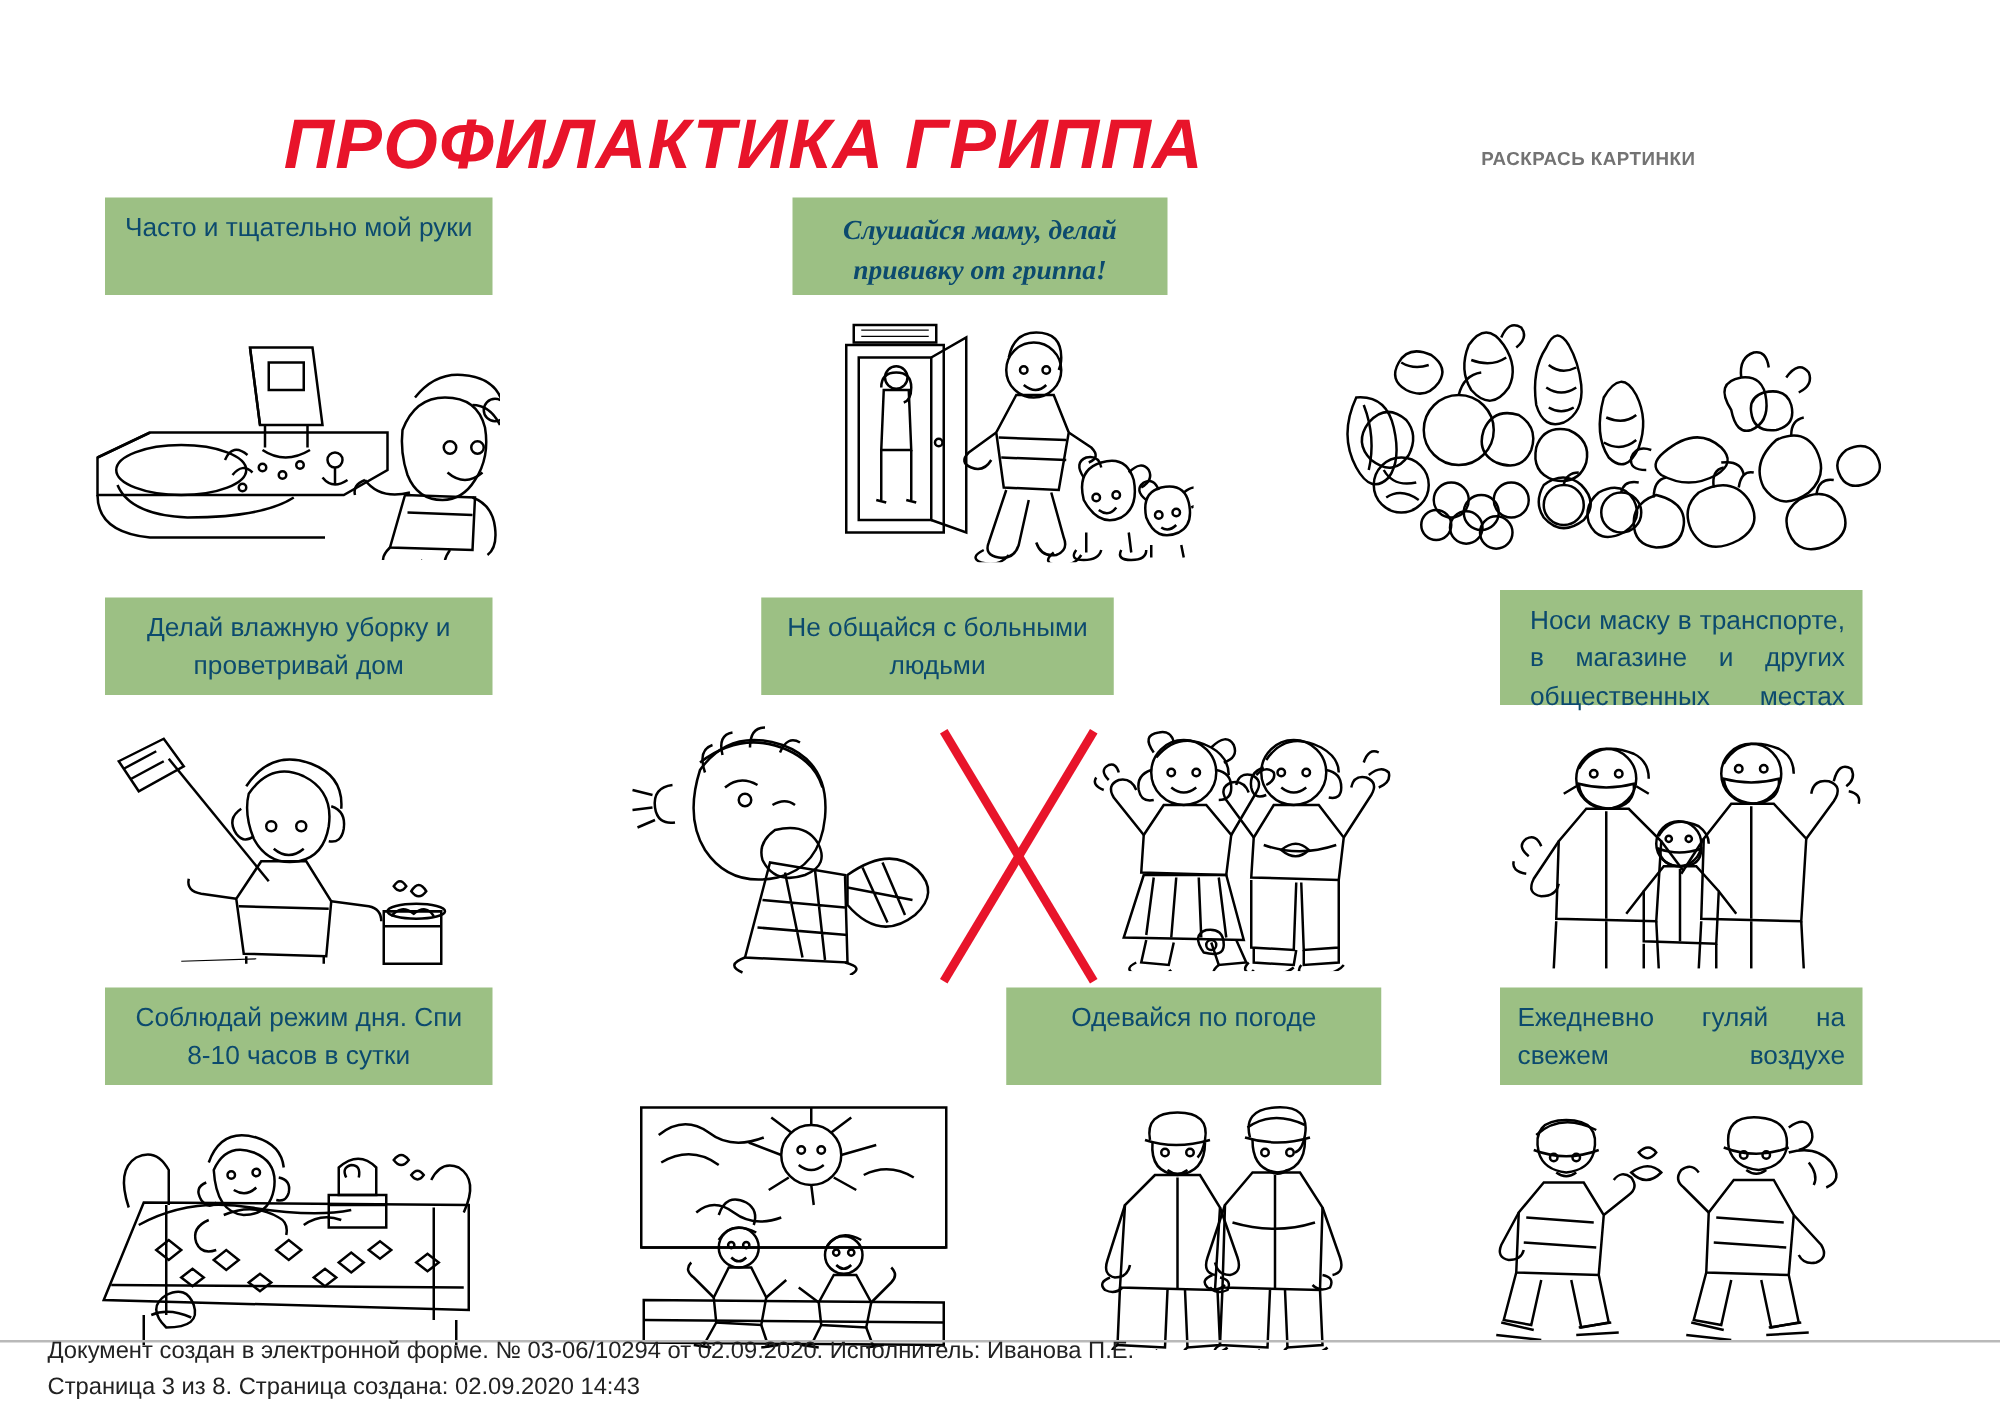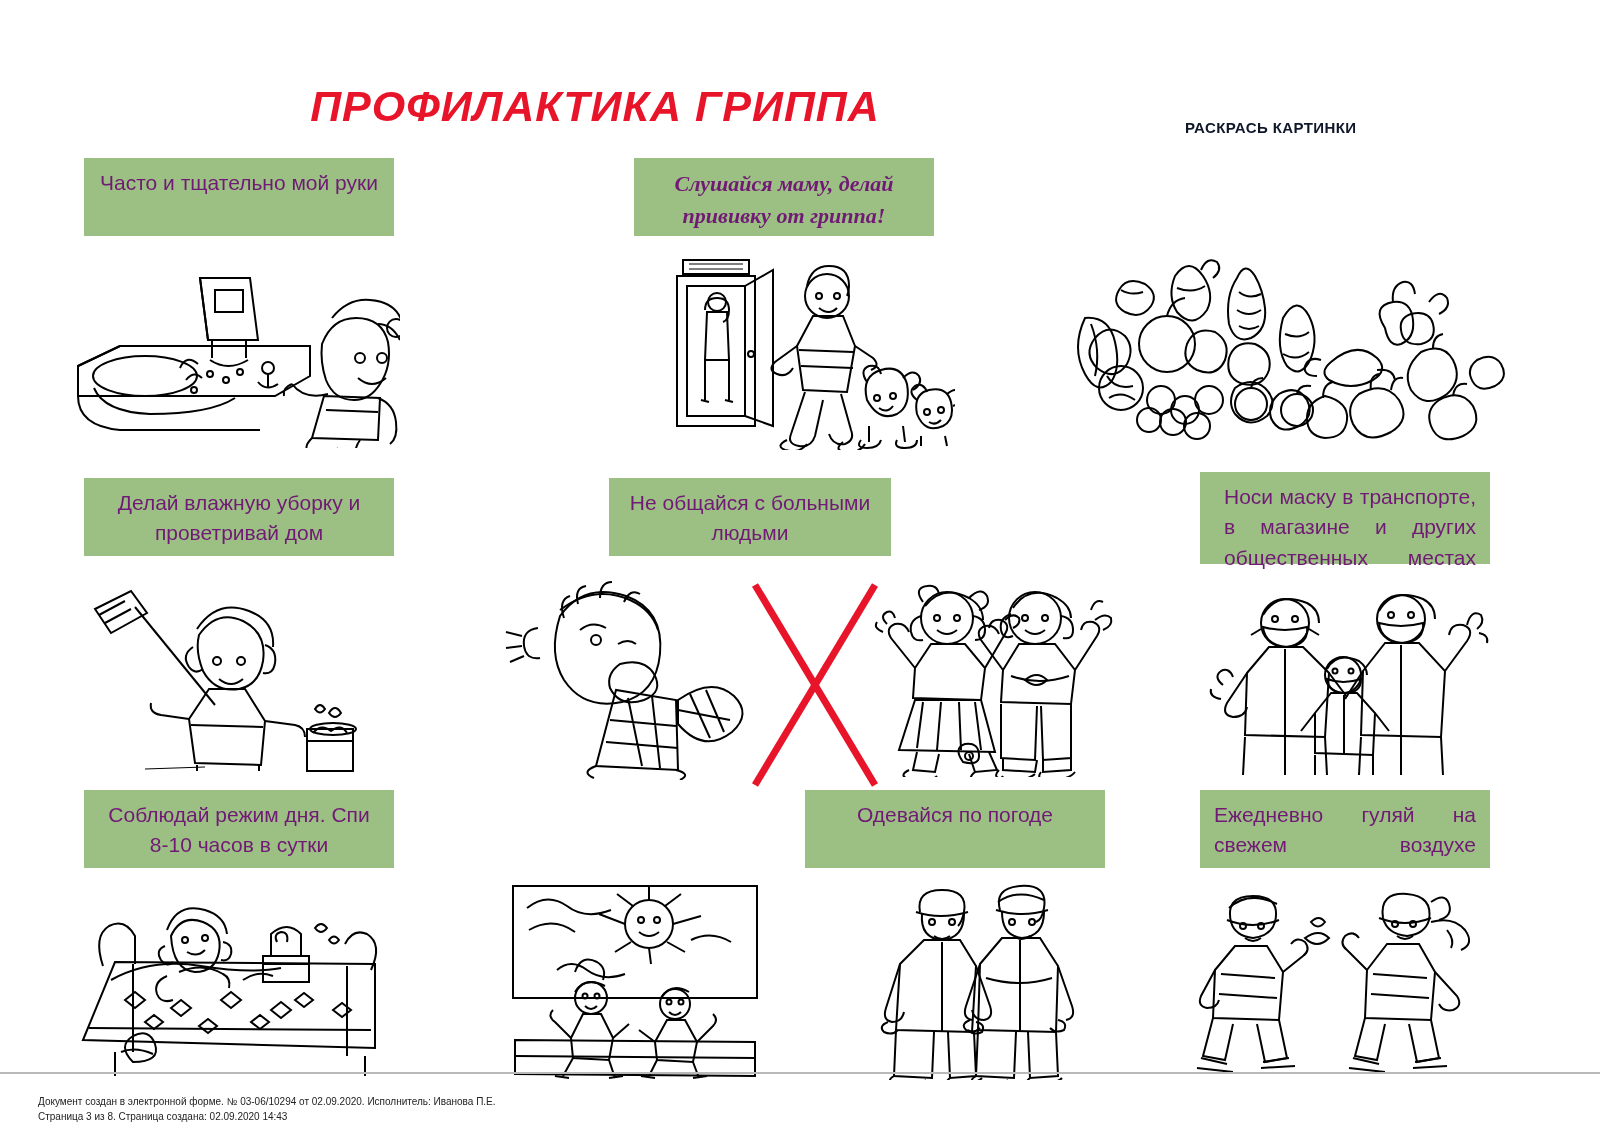--- a/index.html
+++ b/index.html
@@ -23,38 +23,38 @@
   }
   #title {
     position: absolute;
     left: 215px;
     top: 82px;
     width: 760px;
     text-align: center;
     font-family: "Liberation Sans", sans-serif;
     font-weight: bold;
     font-style: italic;
-    font-size: 43px;
+    font-size: 56px;
     letter-spacing: 1px;
     color: #e8142a;
     white-space: nowrap;
   }
   #color-note {
     position: absolute;
     left: 1185px;
     top: 119px;
     font-size: 15px;
     font-weight: bold;
-    color: #0f172a;
+    color: #737373;
     letter-spacing: .4px;
   }
   .cap {
     position: absolute;
     background: #9cc084;
-    color: #701a75;
+    color: #0c4a6e;
     font-size: 21px;
     line-height: 1.45;
     padding: 10px 14px;
     box-sizing: border-box;
     text-align: center;
   }
   .cap.justify { text-align: justify; text-align-last: justify; }
   .cap.italic-serif {
     font-family: "Liberation Serif", serif;
     font-style: italic;
@@ -63,21 +63,21 @@
   }
   .art {
     position: absolute;
     overflow: hidden;
   }
   .art svg { display: block; width: 100%; height: 100%; }
   .footer {
     position: absolute;
     left: 38px;
     bottom: 8px;
-    font-size: 10px;
+    font-size: 19px;
     color: #222;
     line-height: 1.5;
   }
   .footer-rule {
     position: absolute;
     left: 0;
     bottom: 58px;
     width: 1600px;
     height: 2px;
     background: #b9b9b9;

